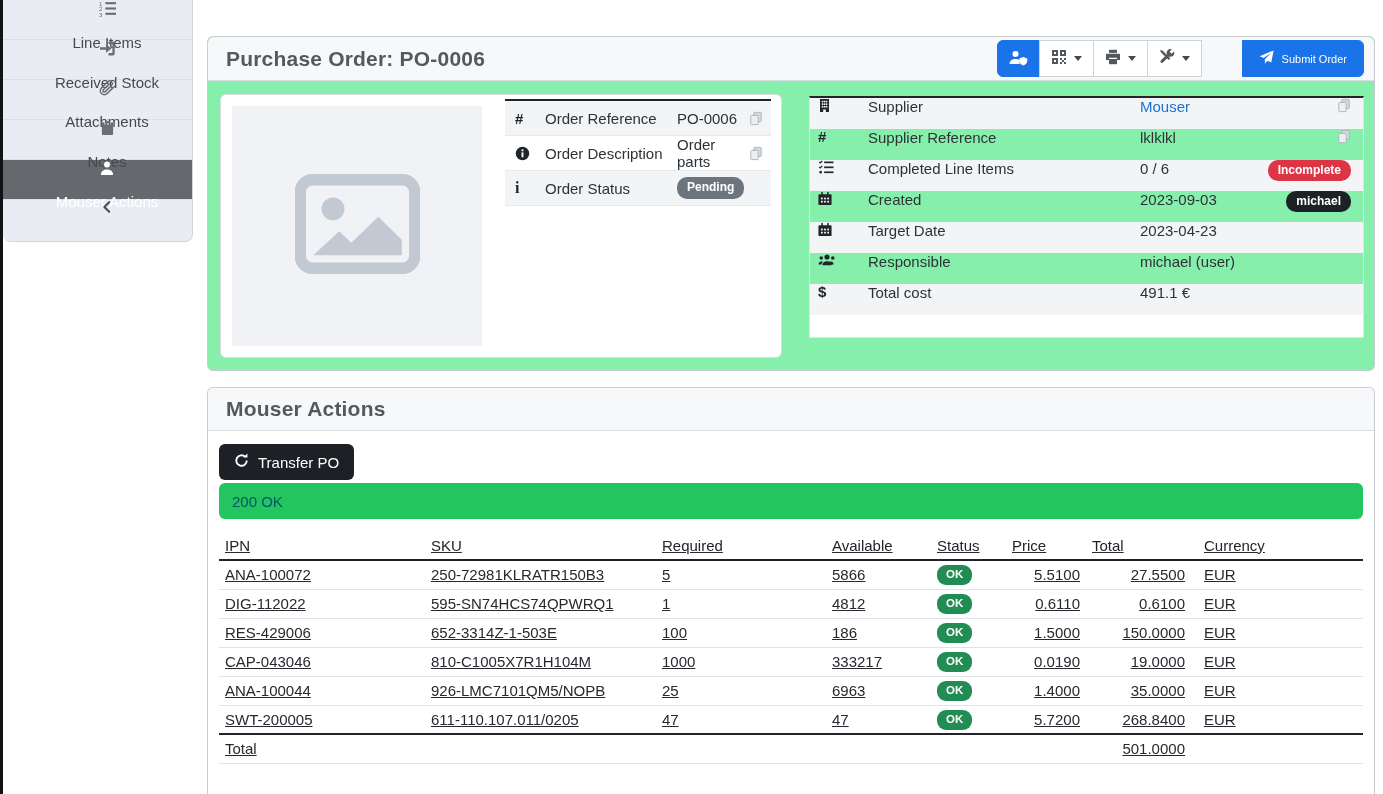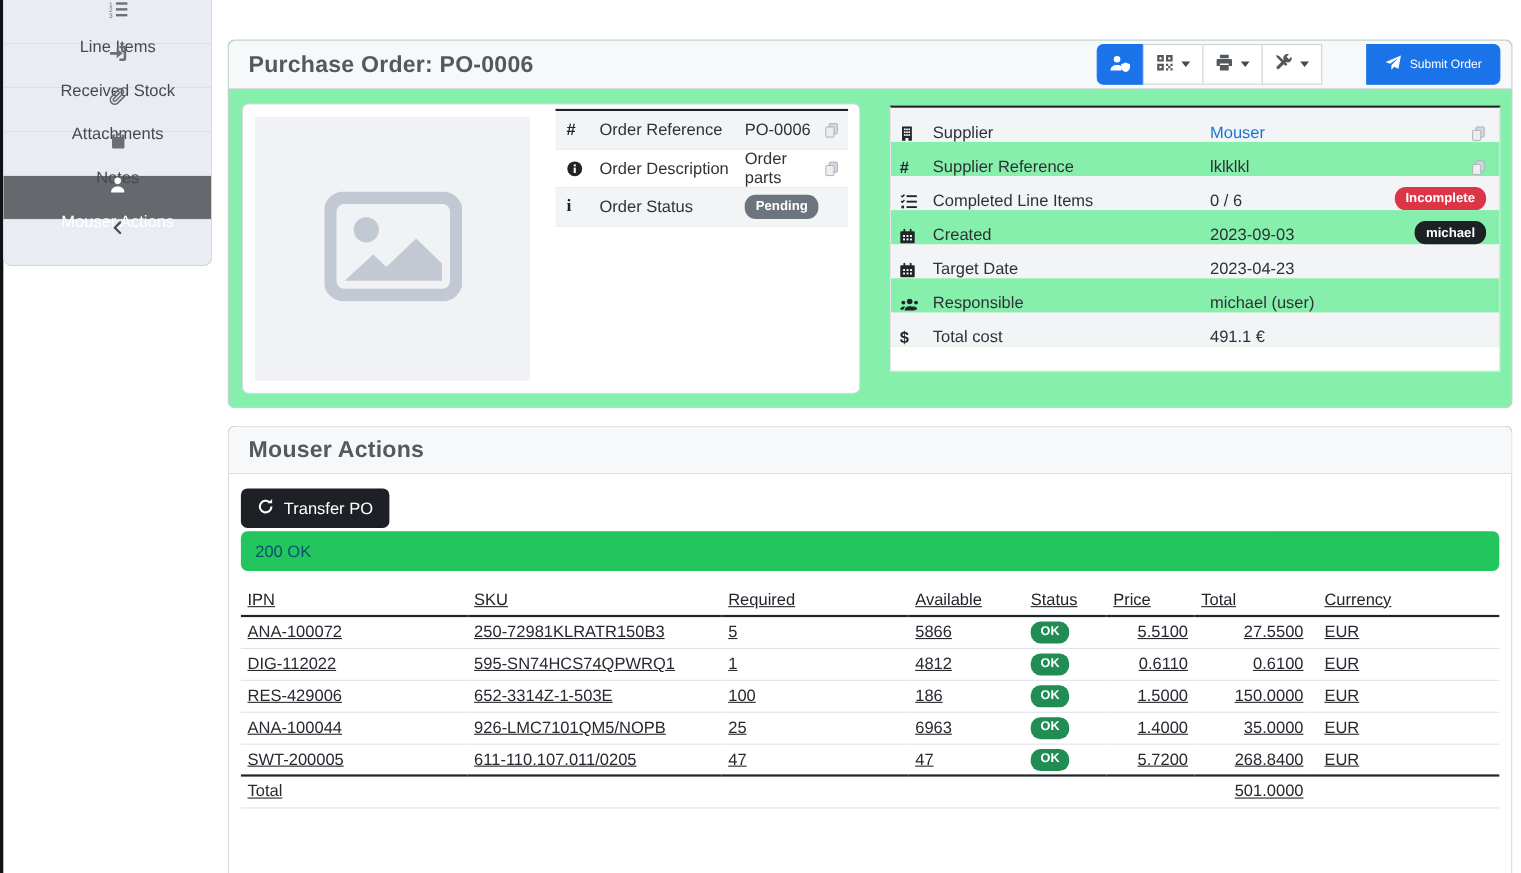--- a/index.html
+++ b/index.html
@@ -58,22 +58,22 @@
   .mini-table { position:absolute; left:284px; top:4px; width:266px; border-top:2px solid #202327; }
   .mini-row { height:35px; display:flex; align-items:center; padding:0 8px 0 10px;
               border-bottom:1px solid #e7eaec; font-size:15px; color:#2e3236; }
   .mini-row:nth-child(odd) { background:#f3f4f6; }
   .mini-row .ic { width:30px; color:#212529; display:flex; align-items:center; }
   .mini-row .lbl { width:132px; }
   .mini-row .val { flex:1; }
 
   .detail-table { position:absolute; left:601px; top:15px; width:555px;
                   border:1px solid #e2e5e8; border-top:2px solid #202327; }
-  .d-row { height:31px; display:flex; align-items:flex-end; padding:0 12px 0 8px;
-           font-size:15px; color:#2e3236; }
+  .d-row { height:31px; display:flex; align-items:flex-start; padding:0 12px 0 8px;
+           font-size:15px; color:#2e3236;gap:20px; }
   .d-row:nth-child(odd) { background:#f3f4f6; }
   .d-row .ic { width:30px; color:#212529; display:flex; align-items:center; }
   .d-row .lbl { width:252px; }
   .d-row .val { flex:1; }
   .d-row .right { margin-left:auto; display:flex; align-items:center; }
   .d-empty { height:22px; background:#fff; }
 
   .badge { display:inline-block; font-size:12px; font-weight:700; color:#fff;
            padding:3px 10px 4px; border-radius:10px; line-height:1.2; }
   .badge.gray { background:#6c757d; }
@@ -472,20 +472,30 @@
             <td>RES-429006</td>
             <td>652-3314Z-1-503E</td>
             <td>100</td>
             <td>186</td>
             <td><span class="ok-badge">OK</span></td>
             <td class="num">1.5000</td>
             <td class="num">150.0000</td>
             <td class="cur">EUR</td>
           </tr>
           <tr>
+            <td>CAP-043046</td>
+            <td>810-C1005X7R1H104M</td>
+            <td>1000</td>
+            <td>333217</td>
+            <td><span class="ok-badge">OK</span></td>
+            <td class="num">0.0190</td>
+            <td class="num">19.0000</td>
+            <td class="cur">EUR</td>
+          </tr>
+          <tr>
             <td>ANA-100044</td>
             <td>926-LMC7101QM5/NOPB</td>
             <td>25</td>
             <td>6963</td>
             <td><span class="ok-badge">OK</span></td>
             <td class="num">1.4000</td>
             <td class="num">35.0000</td>
             <td class="cur">EUR</td>
           </tr>
           <tr class="last-row">

